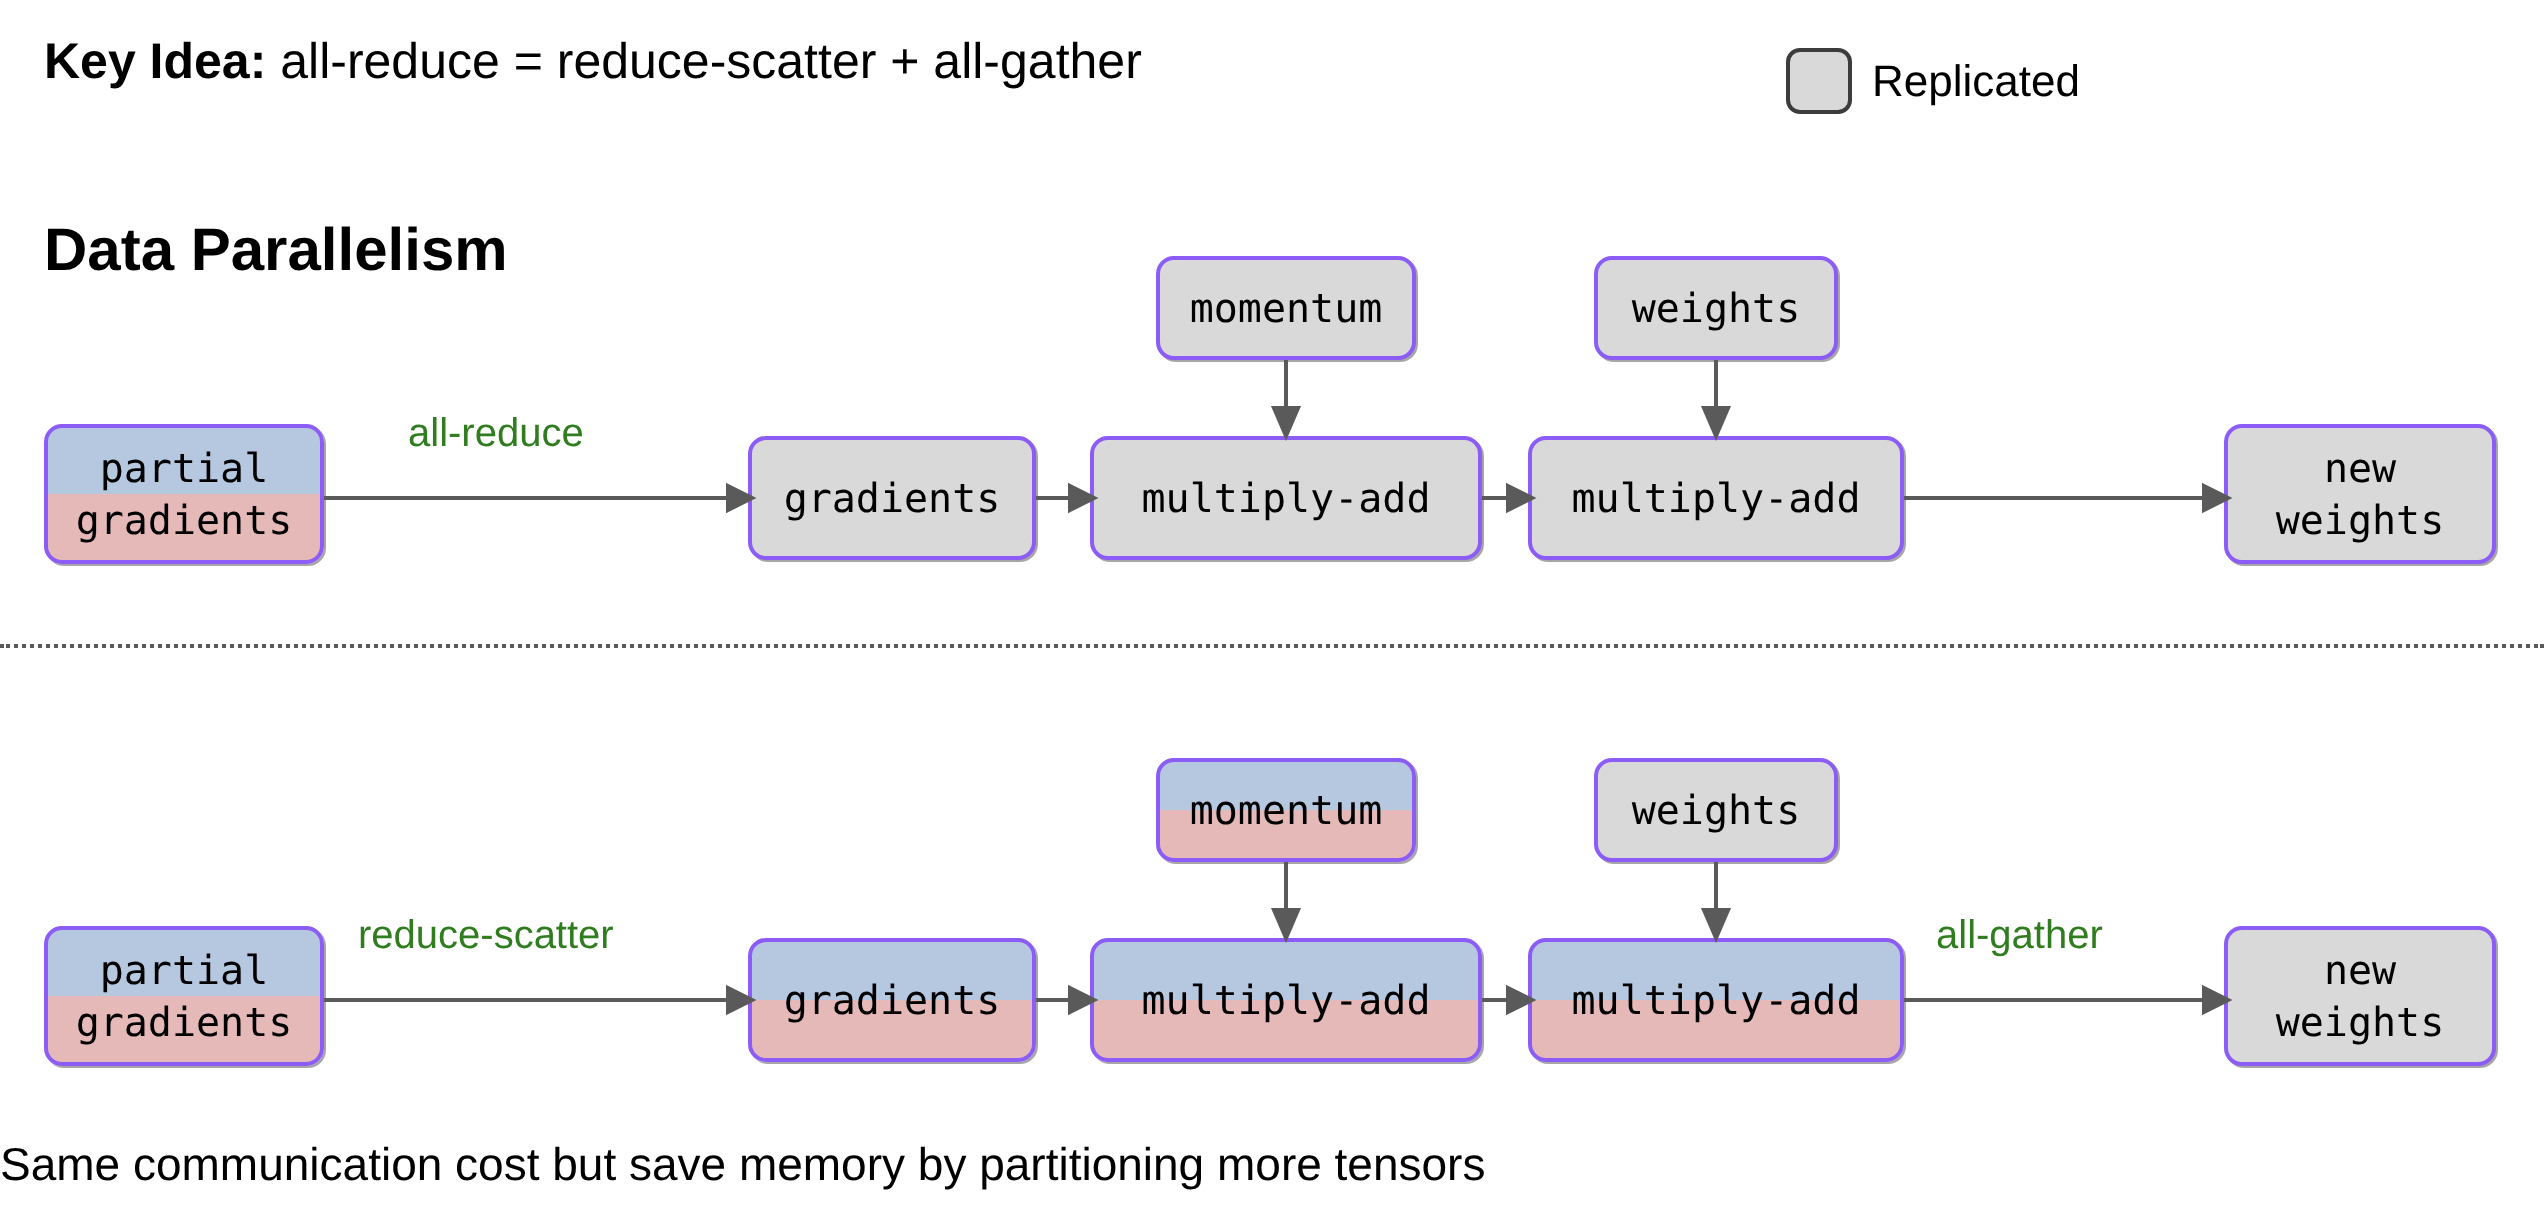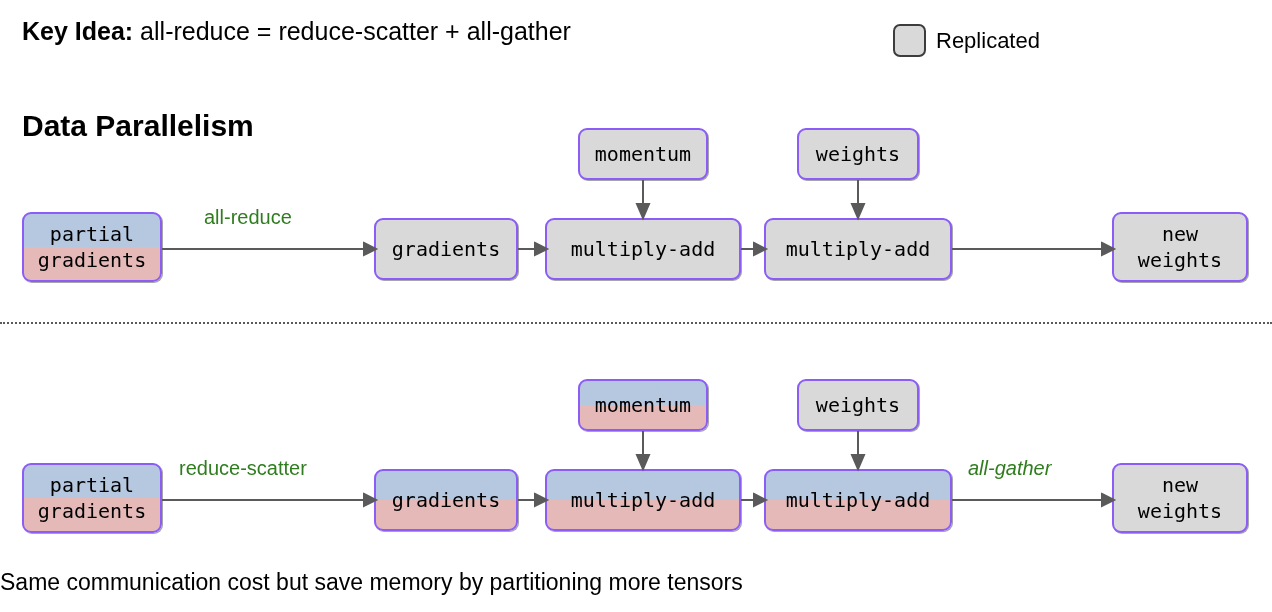--- a/index.html
+++ b/index.html
@@ -226,21 +226,21 @@
   </div>
 
   <div class="node replicated" style="left:797px; top:379px; width:122px; height:52px;">
     <span class="line">weights</span>
   </div>
 
   <div class="node partitioned" style="left:764px; top:469px; width:188px; height:62px;">
     <span class="line">multiply-add</span>
   </div>
 
-  <div class="op-label" style="left:968px; top:454px;font-style:italic;">all-gather</div>
+  <div class="op-label" style="left:968px; top:454px;">all-gather</div>
 
   <div class="node replicated" style="left:1112px; top:463px; width:136px; height:70px;">
     <span class="line">new</span>
     <span class="line">weights</span>
   </div>
 
   <svg class="conn" style="left:0; top:351px; width:1272px; height:200px;" viewBox="0 0 1272 200">
     <g stroke="#5a5a5a" stroke-width="2" fill="#5a5a5a">
       <line x1="162" y1="149" x2="364" y2="149"></line>
       <polygon points="364,143 376,149 364,155"></polygon>

